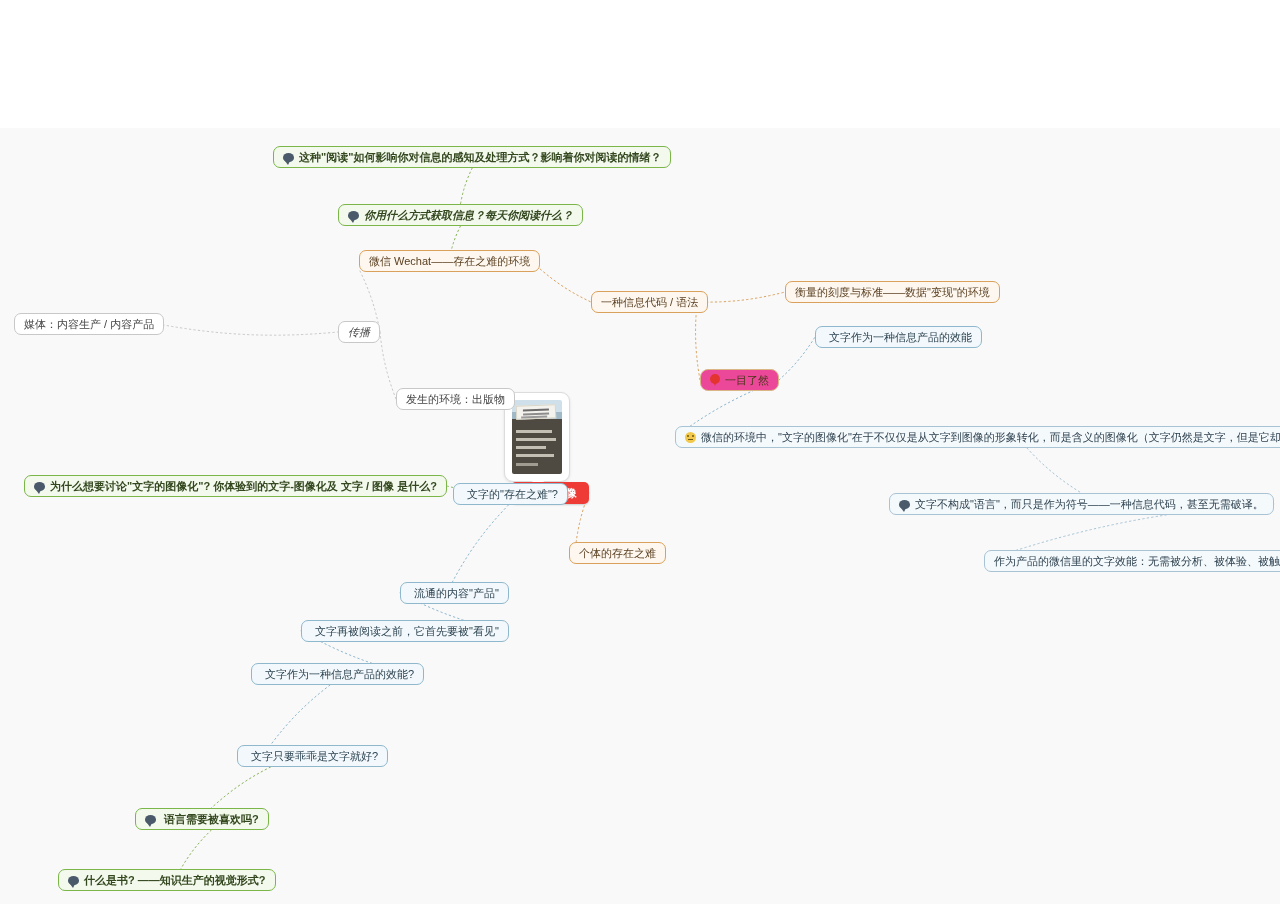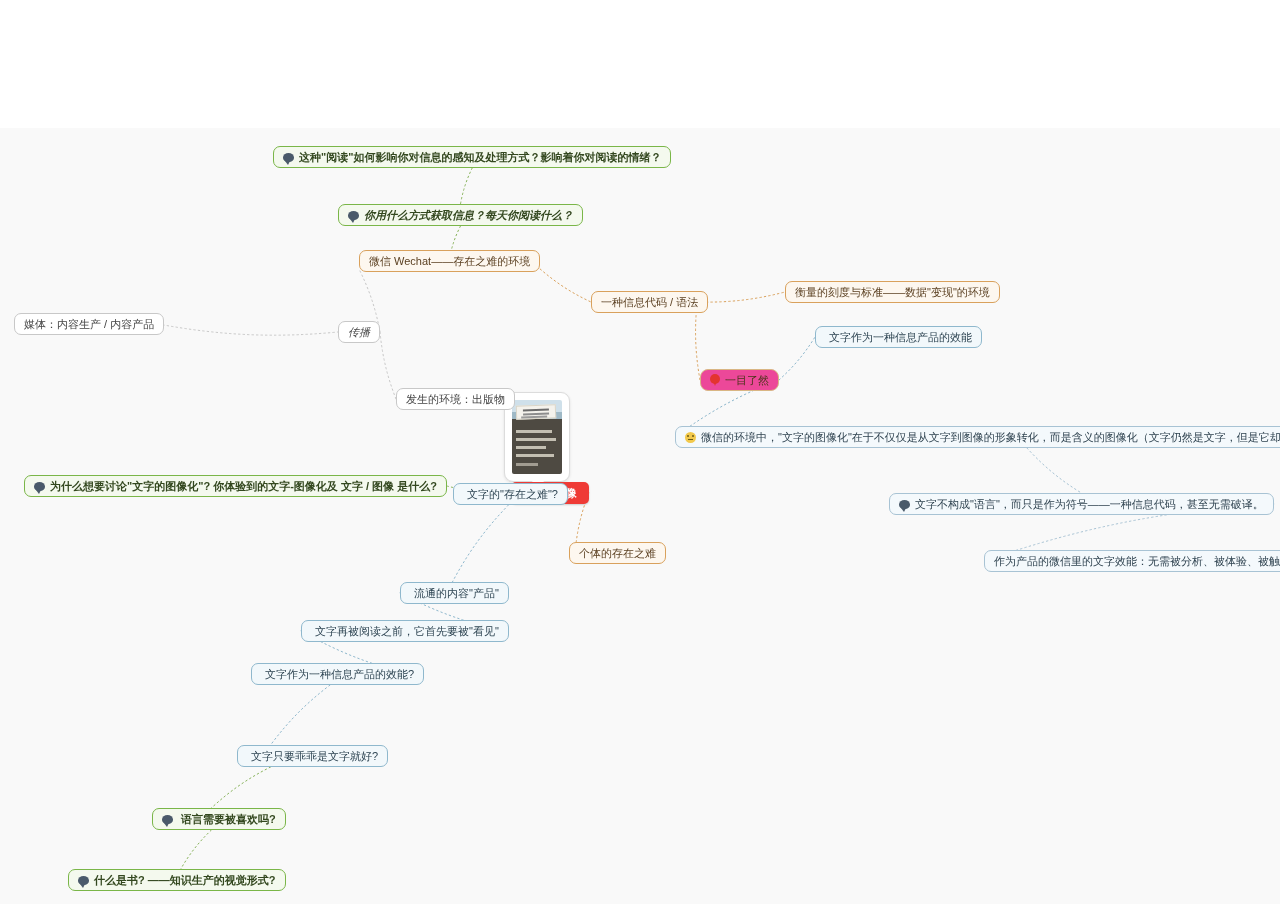--- a/index.html
+++ b/index.html
@@ -242,24 +242,24 @@
         </div>
         <div class="node n-blue" style="left: 301px; top: 492px;">
           <span>文字再被阅读之前，它首先要被"看见"</span>
         </div>
         <div class="node n-blue" style="left: 251px; top: 535px;">
           <span>文字作为一种信息产品的效能?</span>
         </div>
         <div class="node n-blue" style="left: 197px; top: 617px; margin-left: 40px;">
           <span>文字只要乖乖是文字就好?</span>
         </div>
-        <div class="node n-green" style="left: 152px; top: 680px; gap: 8px;">
+        <div class="node n-green" style="left: 135px; top: 680px; gap: 8px;">
           <span class="bubble-icon"></span>
           <span>语言需要被喜欢吗?</span>
         </div>
-        <div class="node n-green" style="left: 68px; top: 741px;">
+        <div class="node n-green" style="left: 58px; top: 741px;">
           <span class="bubble-icon"></span>
           <span>什么是书? ——知识生产的视觉形式?</span>
         </div>
       </div>
   </div>
 
 </div>
 
 </body></html>

